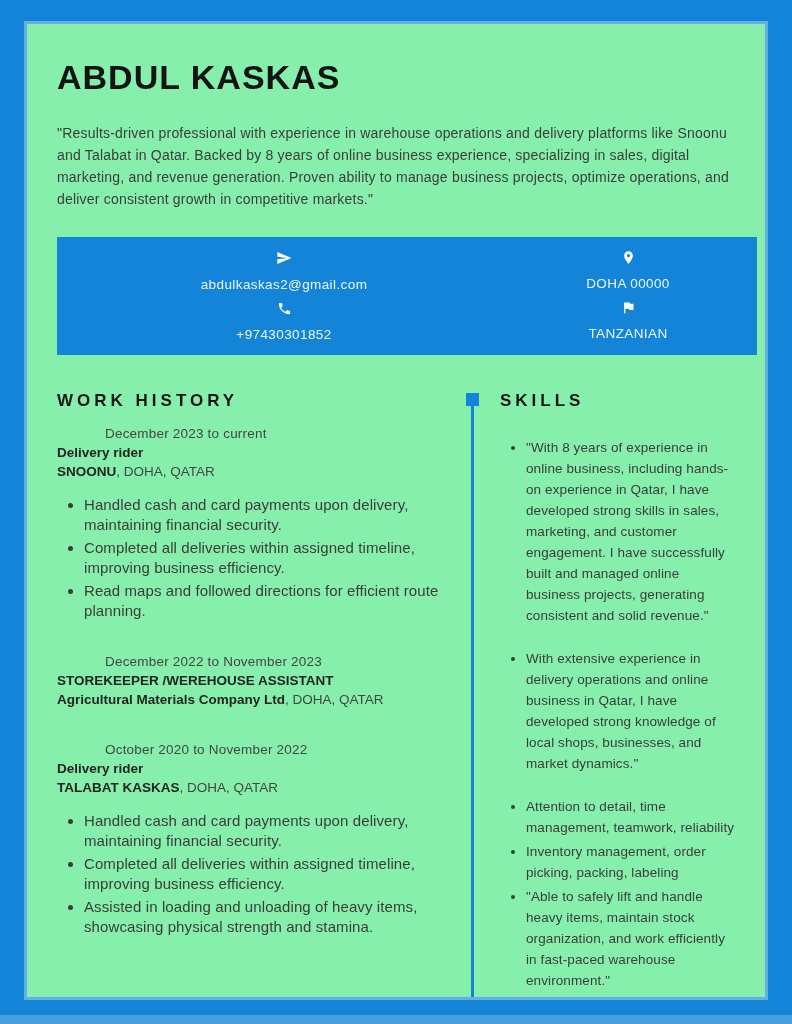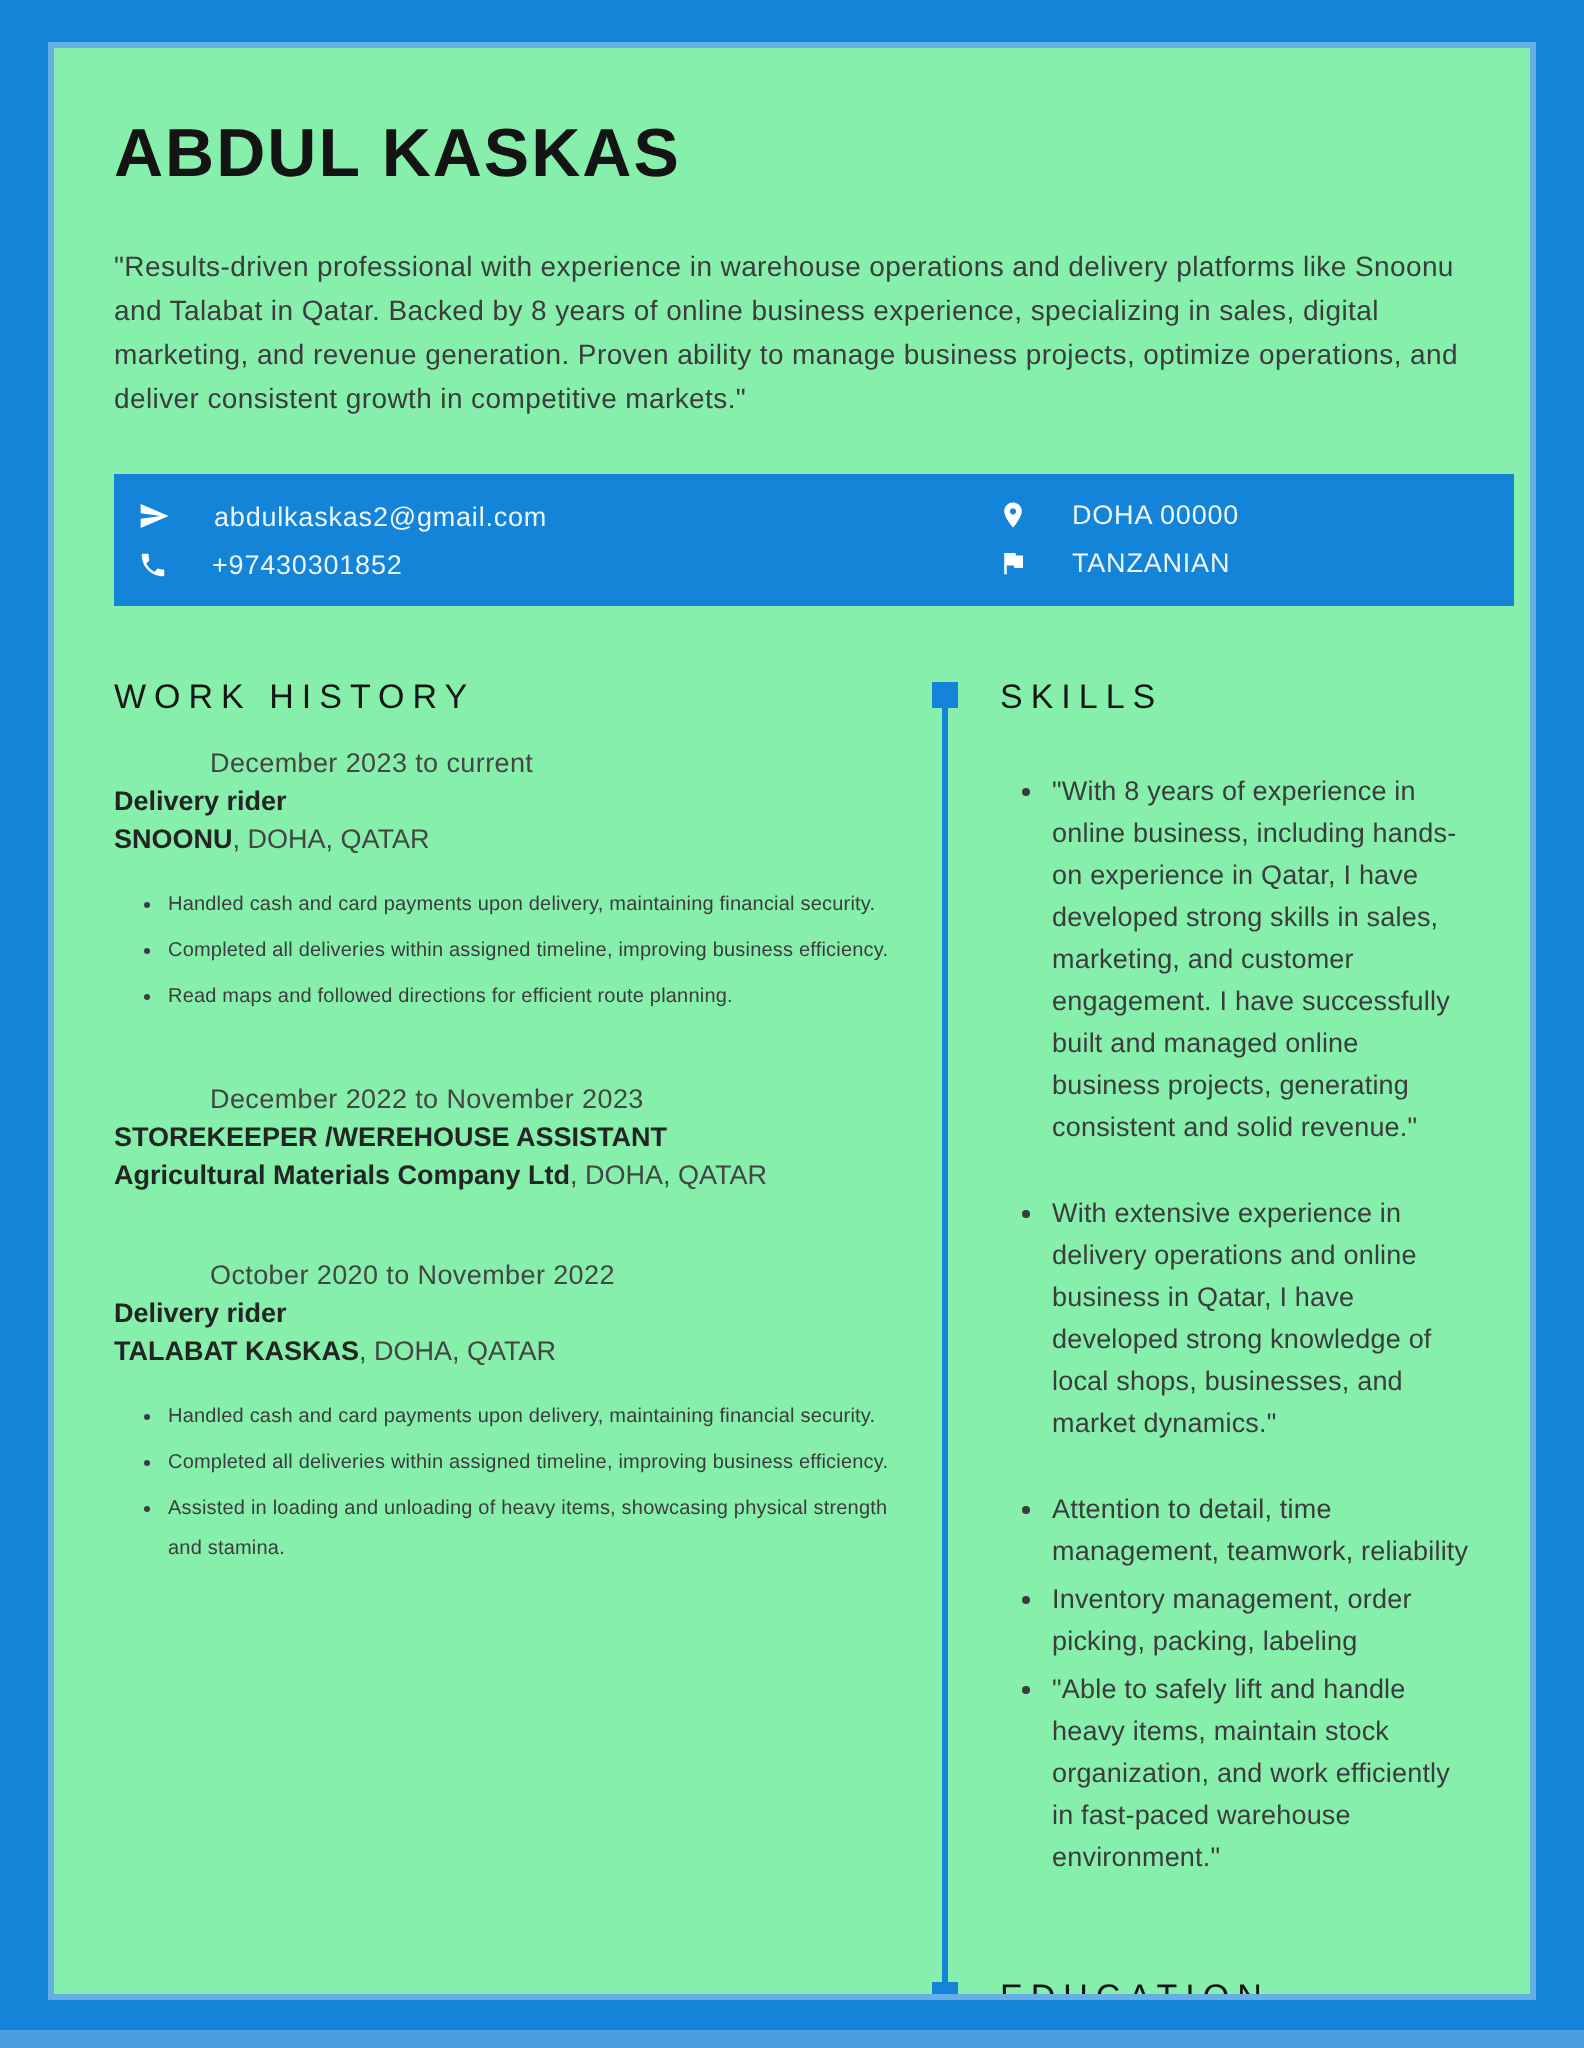--- a/index.html
+++ b/index.html
@@ -40,38 +40,38 @@
     margin-top:27px;
     margin-right:-22px;
     background:#1484d8;
     display:flex;
     padding:13px 0 13px 12px;
   }
   .contact-col { display:flex; flex-direction:column; gap:9px; }
   .contact-col.left { width:430px; }
   .contact-col.right { flex:1; }
   .contact-item {
-    display:flex; align-items:center; gap:22px;
-    color:#eef6fd; font-size:13.5px; letter-spacing:0.4px;
+    display:flex; align-items:center; gap:11px;
+    color:#eef6fd; font-size:13.5px; letter-spacing:0.4px;flex-direction:column;
   }
   .contact-item svg { flex:0 0 auto; display:block; }
 
   .columns { display:flex; margin-top:36px; }
   .left-col { width:398px; }
   .right-col {
     flex:1; margin-left:11px; position:relative;
     padding-left:34px;
   }
   .timeline-line {
     position:absolute; left:5px; top:12px; bottom:2px;
     width:3px; background:#1484d8;
   }
 
   h2.section-heading {
-    font-size:17px; font-weight:400; letter-spacing:4px;
+    font-size:17px; font-weight:700; letter-spacing:4px;
     color:#161616;
   }
   .rc-head { position:relative; }
   .marker-square {
     position:absolute; left:-34px; top:2px;
     width:13px; height:13px; background:#1484d8;
   }
 
   .left-col h2 { margin-bottom:13px; }
 
@@ -88,21 +88,21 @@
   .job-company {
     font-size:13.5px; color:#454545; line-height:19px;
   }
   .job-company .co { font-weight:700; color:#242424; }
   .job ul {
     margin:14px 0 0 13px;
     padding-left:14px;
     list-style:disc;
   }
   .job li {
-    font-size:10px; color:#3c3c3c; line-height:20px;
+    font-size:15px; color:#3c3c3c; line-height:20px;
     margin-bottom:3px; letter-spacing:0.1px;
   }
 
   .skills-list {
     margin:26px 0 0 12px;
     padding-left:14px;
     list-style:disc;
   }
   .skills-list li {
     font-size:13.5px; color:#3c3c3c; line-height:21px;

